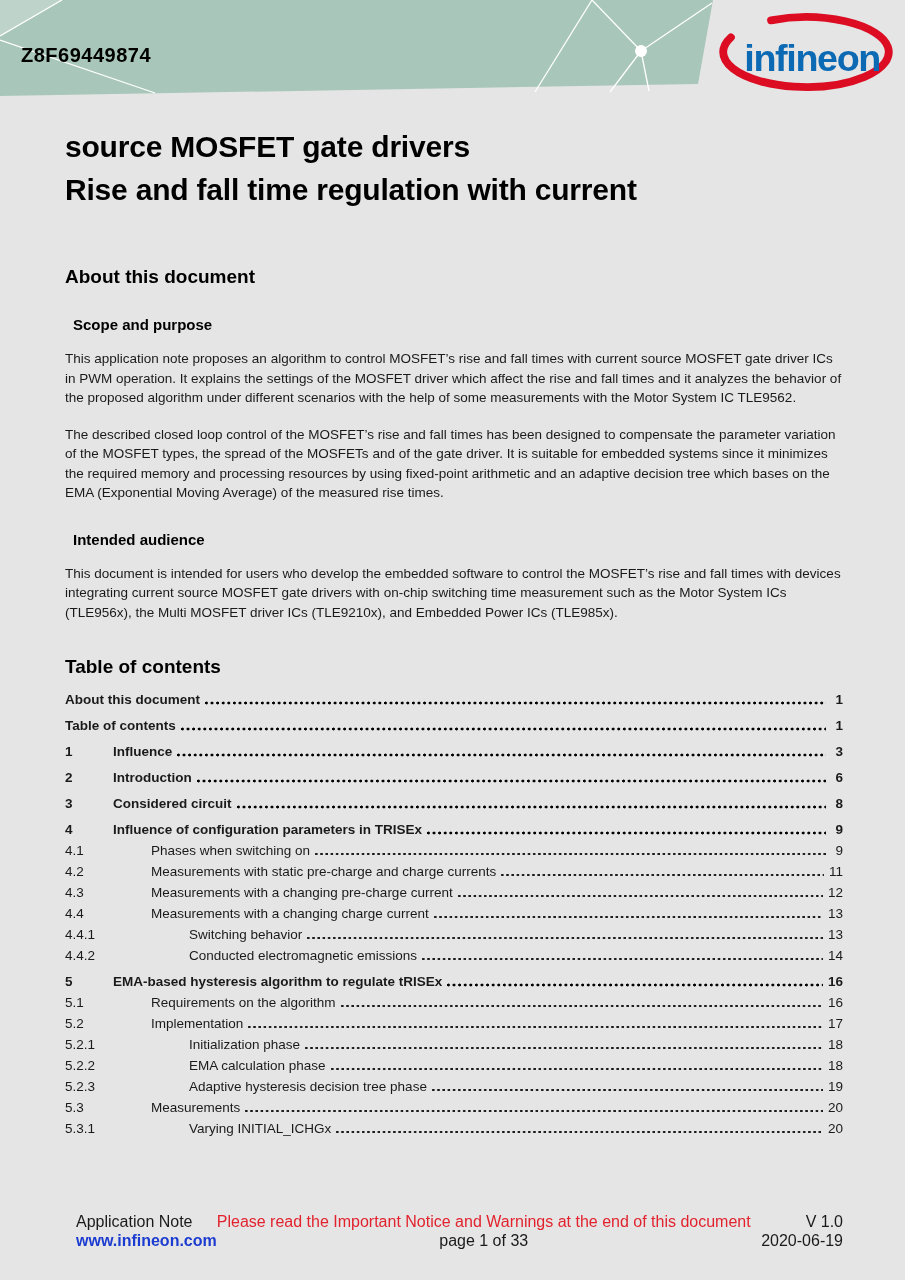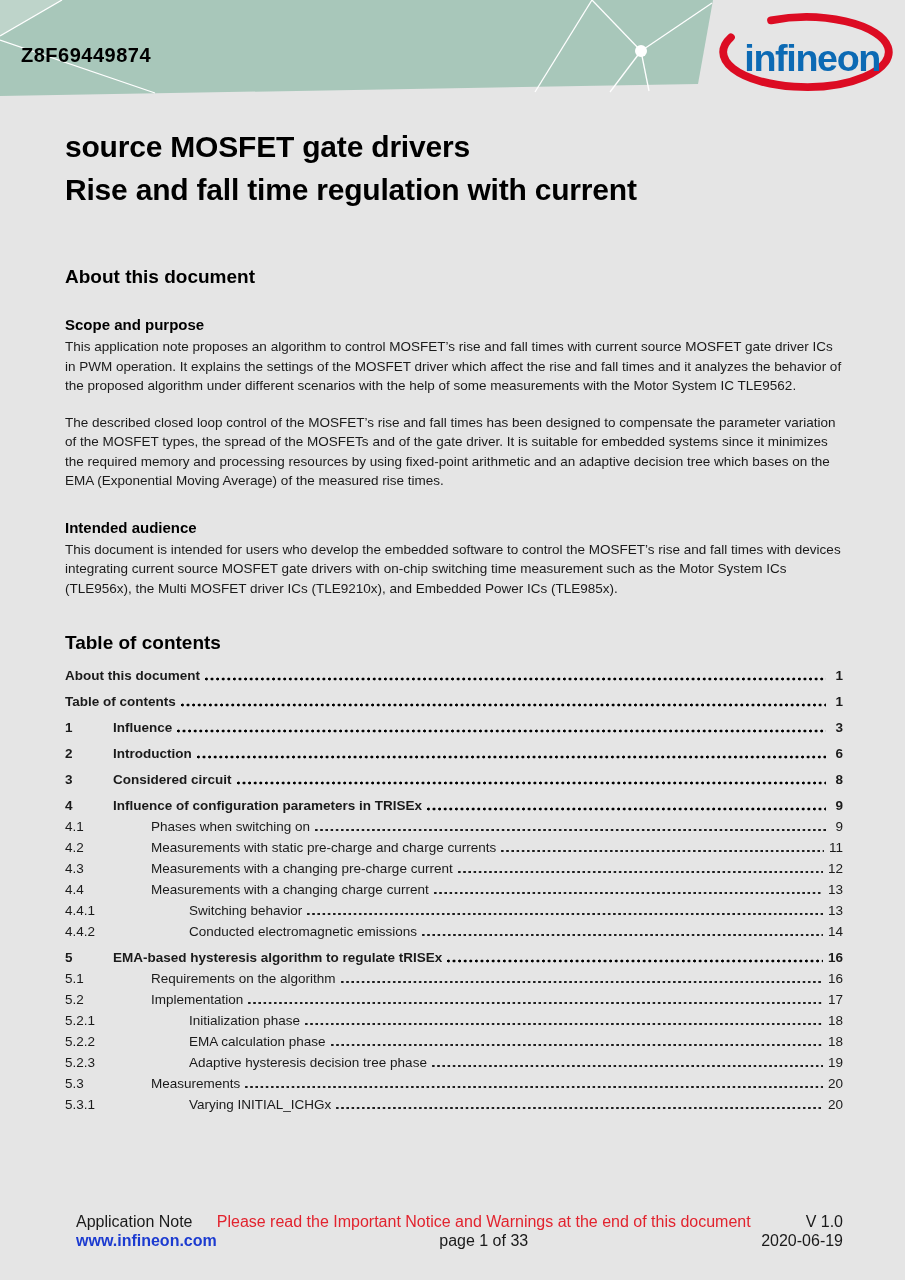--- a/index.html
+++ b/index.html
@@ -32,23 +32,24 @@
     letter-spacing: -0.2px; color: #000;
   }
 
   h2.section-h {
     font-size: 19px; font-weight: bold; color: #000; line-height: 26px;
   }
   .about-h { margin-top: 53px; }
   h3.sub-h {
     font-size: 15px; font-weight: bold; color: #000; line-height: 20px;
     margin-top: 25px;
+    margin-left: 8px;
   }
   p.body-p {
-    margin-top: 2px;
+    margin-top: 14px;
     font-size: 13.5px; line-height: 19.5px; color: #1a1a1a;
     text-align: left;
   }
   p.space-p { margin-top: 17px; }
   h3.audience-h { margin-top: 27px; }
 
   
   h2.toc-h { margin-top: 32px; }
   .toc-list { margin-top: 9px; }
   .toc-row {

